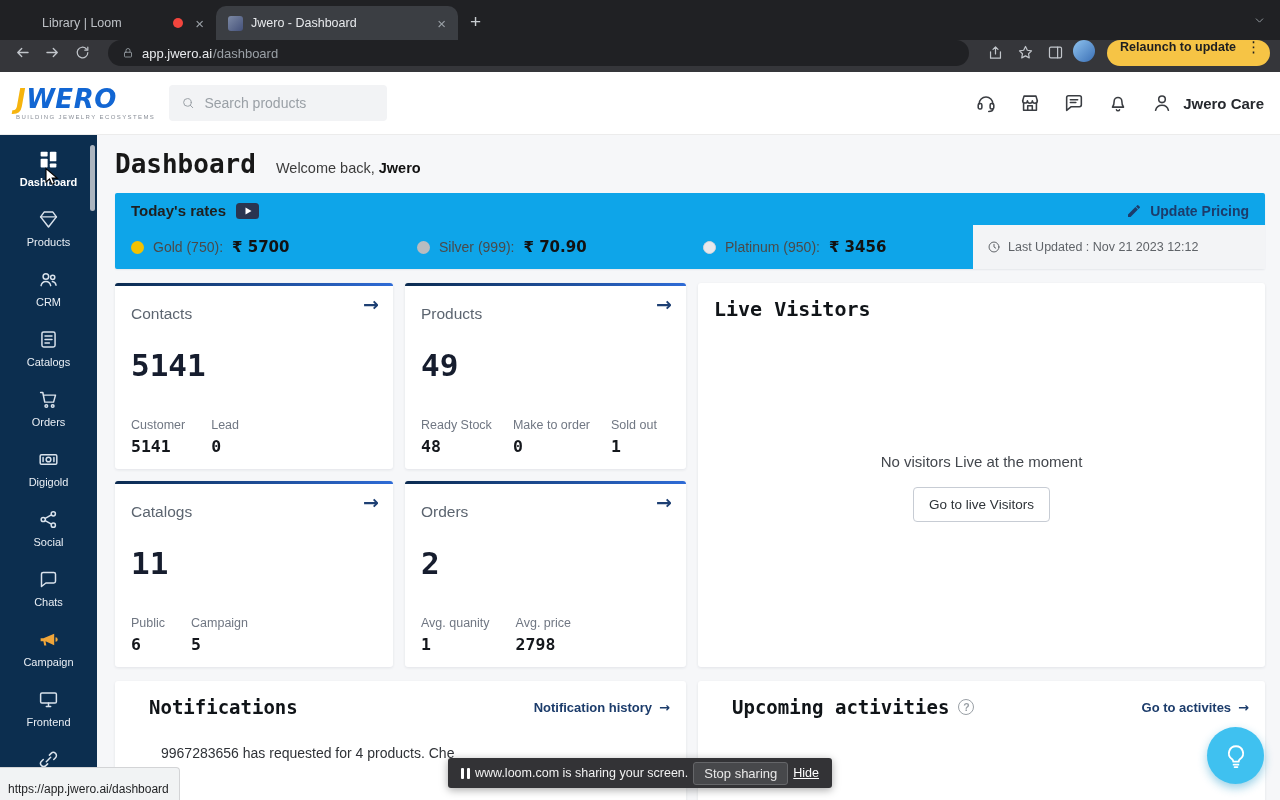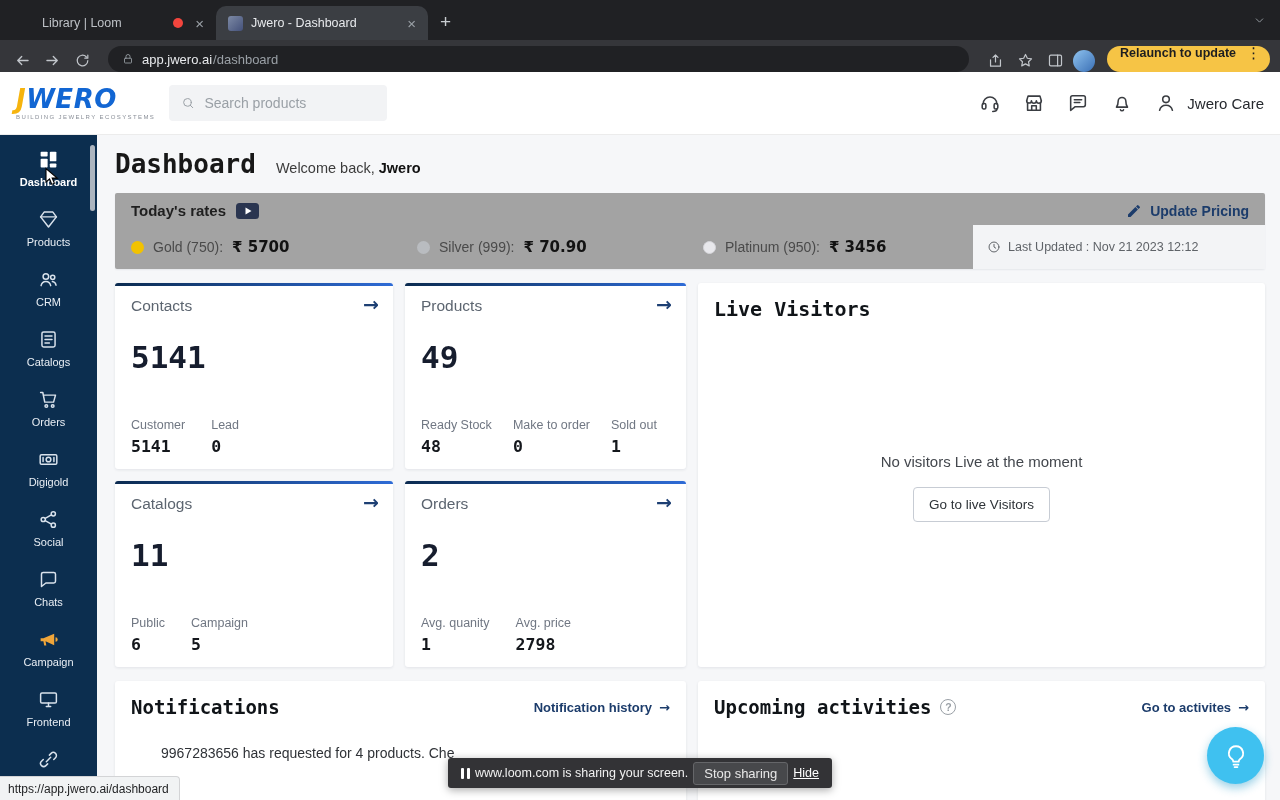--- a/index.html
+++ b/index.html
@@ -4,115 +4,115 @@
 <style>
   * { box-sizing: border-box; margin: 0; padding: 0; }
   html,body { width:1280px; height:800px; overflow:hidden; }
   body { position:relative; font-family:"Liberation Sans", sans-serif; background:#f6f7f9; }
   svg { display:block; }
   .ico { stroke:currentColor; fill:none; stroke-width:1.7; stroke-linecap:round; stroke-linejoin:round; }
 
   
   .tabbar { position:absolute; top:0; left:0; width:1280px; height:40px; background:#202124; display:flex; align-items:flex-end; padding-left:30px; }
   .tab { width:186px; height:34px; display:flex; align-items:center; gap:8px; padding:0 8px 0 12px; font-size:12.5px; color:#bdc1c6; cursor:pointer; }
-  .tab.active { width:212px; background:#3b3e43; border-radius:10px 10px 0 0; color:#e8eaed; }
+  .tab.active { width:242px; background:#3b3e43; border-radius:10px 10px 0 0; color:#e8eaed; }
   .tab .title { white-space:nowrap; overflow:hidden; text-overflow:ellipsis; flex:1; }
   .rec-dot { width:10px; height:10px; border-radius:50%; background:#f2453d; flex:none; }
   .tab-close { color:#9aa0a6; font-size:15px; line-height:1; padding:1px 4px; border-radius:50%; cursor:pointer; flex:none; }
   .favicon { width:15px; height:15px; border-radius:3px; background:linear-gradient(135deg,#7d8aa5,#44517a); flex:none; }
   .newtab { color:#c8ccd0; font-size:19px; margin:0 0 7px 12px; cursor:pointer; }
   .tab-chevron { position:absolute; right:14px; top:14px; color:#9aa0a6; cursor:pointer; }
 
-  .toolbar { position:absolute; top:40px; left:0; width:1280px; height:32px; background:#35363a; display:flex; align-items:flex-end; padding:0 10px; gap:6px; }
+  .toolbar { position:absolute; top:40px; left:0; width:1280px; height:32px; background:#35363a; display:flex; align-items:flex-start; padding:0 10px; gap:6px; }
   .navbtn { width:24px; height:24px; display:flex; align-items:center; justify-content:center; color:#c2c6cb; cursor:pointer; flex:none; }
   .omnibox { flex:1; height:26px; background:#202124; border-radius:13px; display:flex; align-items:center; gap:8px; padding:0 14px; margin:0 8px; font-size:13px; cursor:text; }
   .omnibox .host { color:#e8eaed; }
   .omnibox .path { color:#9aa0a6; }
   .avatar { width:22px; height:22px; border-radius:50%; background:linear-gradient(135deg,#8fc3ef,#3a6fb5); flex:none; cursor:pointer; }
   .relaunch { height:26px; border-radius:13px; background:#f6c445; color:#1d1e20; font-weight:700; font-size:12.5px; display:flex; align-items:center; gap:6px; padding:0 5px 13px 13px; white-space:nowrap; cursor:pointer; margin-left:6px; }
   .relaunch .menu-dots { font-size:15px; font-weight:400; padding:0 4px; }
 
   
   .appbar { position:absolute; top:72px; left:0; width:1280px; height:63px; background:#fff; border-bottom:1px solid #ececec; display:flex; align-items:center; padding:0 16px; z-index:5; }
   .logo { display:flex; flex-direction:column; margin-right:14px; line-height:1; cursor:pointer; }
   .logo-text { font-family:"DejaVu Sans", sans-serif; font-style:italic; font-weight:800; font-size:26px; letter-spacing:.5px; color:#1266d3; }
   .logo-text .j { color:#f6b40e; }
   .logo-tag { font-size:6px; letter-spacing:1.4px; color:#8a8f98; margin-top:2px; text-transform:uppercase; }
   .search { width:218px; height:36px; background:#f2f3f5; border-radius:4px; display:flex; align-items:center; gap:9px; padding:0 12px; color:#9aa0a6; }
   .search input { border:none; outline:none; background:transparent; font-size:14px; width:100%; font-family:"Liberation Sans", sans-serif; color:#333; }
   .search input::placeholder { color:#9aa0a6; }
   .appbar-right { margin-left:auto; display:flex; align-items:center; gap:22px; color:#2f3237; }
   .appbar-right .hicon { width:22px; height:22px; cursor:pointer; color:#3a3d42; }
   .account { display:flex; align-items:center; gap:10px; cursor:pointer; }
-  .account-name { font-size:15px; font-weight:400; color:#26292e;text-align:center; }
+  .account-name { font-size:15px; font-weight:700; color:#26292e;text-align:center; }
 
   
   .sidebar { position:absolute; top:135px; left:0; width:97px; height:665px; background:#0c2e4f; padding-top:4px; z-index:4; overflow:hidden; }
   .snav { display:flex; flex-direction:column; align-items:center; gap:6px; padding:10px 0 11px; color:#d9e2ec; cursor:pointer; }
   .snav svg { width:21px; height:21px; }
   .snav .lbl { font-size:11px; color:#e9eef4; }
   .snav.active { color:#ffffff; }
   .snav.active .lbl { color:#ffffff; font-weight:700; }
   .mini-scroll { position:absolute; left:90px; top:145px; width:5px; height:66px; background:#c9cdd2; border-radius:3px; z-index:30; opacity:.85; }
 
   
   .main { position:absolute; top:135px; left:97px; width:1183px; height:665px; background:#f6f7f9; padding:10px 15px 0 18px; overflow:hidden; }
   .pagehead { display:flex; align-items:baseline; gap:20px; margin-top:4px; }
   .pagehead h1 { font-family:"DejaVu Sans Mono", monospace; font-size:26px; font-weight:700; color:#181818; }
   .welcome { font-size:14.5px; color:#3c3c3c; }
   .welcome b { color:#111; }
 
-  .rates { margin-top:14px; background:#a3a3a3; box-shadow:0 1px 2px rgba(20,30,60,.07); border-radius:2px; }
+  .rates { margin-top:14px; background:#0ea5e9; box-shadow:0 1px 2px rgba(20,30,60,.07); border-radius:2px; }
   .rates-top { display:flex; align-items:center; padding:9px 16px 6px; }
   .rates-title { font-size:15px; font-weight:700; color:#1f1f1f; }
   .yt { margin-left:10px; cursor:pointer; }
   .update { margin-left:auto; display:flex; align-items:center; gap:8px; color:#1c3c6b; font-weight:700; font-size:14px; cursor:pointer; }
   .update svg { width:16px; height:16px; fill:#1c3c6b; }
   .rates-row { display:flex; align-items:stretch; height:44px; }
   .rate { flex:1; display:flex; align-items:center; gap:9px; padding-left:16px; font-size:14px; color:#4a4a4a; }
   .dot { width:13px; height:13px; border-radius:50%; flex:none; }
   .rate .val { font-weight:700; color:#121212; font-size:15px; font-family:"DejaVu Sans", sans-serif; }
   .lastupd { width:292px; background:#f3f4f6; display:flex; align-items:center; gap:7px; padding:0 14px; font-size:12.5px; color:#5f6368; }
   .lastupd svg { width:14px; height:14px; color:#5f6368; flex:none; }
 
   .grid { margin-top:14px; display:grid; grid-template-columns:278px 281px 1fr; grid-template-rows:186px 186px; gap:12px; }
-  .card { position:relative; background:#fff; box-shadow:0 1px 3px rgba(20,30,60,.09); border-radius:3px; padding:14px 16px; overflow:hidden; }
+  .card { position:relative; background:#fff; box-shadow:0 1px 3px rgba(20,30,60,.09); border-radius:3px; padding:22px 16px; overflow:hidden; }
   .card::before { content:''; position:absolute; top:0; left:0; right:0; height:3px; background:linear-gradient(90deg,#0b2b50,#2e6bd6); }
   .card-title { font-size:15.5px; color:#5c6570; }
   .card-arrow { position:absolute; top:10px; right:14px; font-family:"DejaVu Sans", sans-serif; font-size:19px; font-weight:700; color:#1d3f73; cursor:pointer; }
   .card-value { margin-top:24px; font-family:"DejaVu Sans Mono", monospace; font-size:31px; font-weight:700; color:#161d2e; }
   .card-stats { position:absolute; left:16px; right:10px; bottom:13px; display:flex; gap:26px; }
   .card-stats.tight { gap:21px; }
   .stat-label { font-size:12.5px; color:#707783; white-space:nowrap; }
   .stat-value { margin-top:5px; font-size:16.5px; font-weight:700; color:#14171c; font-family:"DejaVu Sans Mono", monospace; }
 
   .live { grid-column:3; grid-row:1 / span 2; background:#fff; box-shadow:0 1px 3px rgba(20,30,60,.09); border-radius:3px; padding:14px 16px; display:flex; flex-direction:column; }
   .live-title { font-family:"DejaVu Sans Mono", monospace; font-size:20px; font-weight:700; color:#101418; }
   .live-body { flex:1; display:flex; flex-direction:column; align-items:center; justify-content:center; gap:17px; }
   .live-msg { font-size:15px; color:#43474d; }
   .live-btn { border:1px solid #c7ccd4; border-radius:4px; background:#fff; padding:9px 15px; font-size:13.5px; color:#2e3338; cursor:pointer; font-family:"Liberation Sans", sans-serif; }
 
   .bottom { margin-top:14px; display:grid; grid-template-columns:571px 1fr; gap:12px; }
   .panel { background:#fff; box-shadow:0 1px 3px rgba(20,30,60,.09); border-radius:3px; padding:15px 16px; height:172px; }
   .panel-head { display:flex; align-items:center; }
-  .panel-title { font-family:"DejaVu Sans Mono", monospace; font-size:19px; font-weight:700; color:#101418; }
+  .panel-title { font-family:"DejaVu Sans Mono", monospace; font-size:19px; font-weight:700; color:#101418;margin-left:18px; }
   .panel-link { margin-left:auto; color:#1c3c6b; font-weight:700; font-size:13px; display:flex; gap:7px; align-items:flex-start; cursor:pointer; }
   .arr { font-family:"DejaVu Sans", sans-serif; font-weight:700; }
   .notif-item { margin-top:27px; padding-left:30px; font-size:14px; color:#2f3237; white-space:nowrap; overflow:hidden; }
   .qicon { margin-left:9px; width:16px; height:16px; border:1.5px solid #9aa0a6; border-radius:50%; color:#9aa0a6; font-size:10.5px; font-weight:700; display:inline-flex; align-items:center; justify-content:center; }
 
   
   .loombar { position:absolute; left:50%; transform:translateX(-50%); bottom:12px; height:30px; background:#333336; border-radius:3px; display:flex; align-items:center; gap:5px; padding:0 13px; box-shadow:0 2px 8px rgba(0,0,0,.35); z-index:50; }
   .pause { display:flex; gap:3px; }
   .pause i { width:3px; height:11px; background:#fff; border-radius:1px; }
   .loom-msg { color:#f1f1f1; font-size:12.5px; white-space:nowrap; }
   .stopbtn { background:#47484b; border:1px solid #656669; color:#e8e8e8; border-radius:3px; font-size:13px; padding:3px 10px; cursor:pointer; white-space:nowrap; font-family:"Liberation Sans", sans-serif; }
   .hidelink { color:#fff; text-decoration:underline; font-size:12.5px; cursor:pointer; }
 
-  .statusbar { position:absolute; left:0; bottom:0; background:#f1f3f4; color:#1e1f21; font-size:12px; padding:5px 10px 4px 8px; border:1px solid #d3d4d6; border-left:none; border-bottom:none; border-top-right-radius:4px; z-index:60; white-space:nowrap; }
+  .statusbar { position:absolute; left:0; bottom:0; background:#f1f3f4; color:#1e1f21; font-size:12px; padding:14px 10px 4px 8px; border:1px solid #d3d4d6; border-left:none; border-bottom:none; border-top-right-radius:4px; z-index:60; white-space:nowrap; }
 
   .fab { position:absolute; right:16px; bottom:16px; width:57px; height:57px; border-radius:50%; background:#3fc1f0; display:flex; align-items:center; justify-content:center; box-shadow:0 4px 10px rgba(30,150,200,.45); z-index:40; cursor:pointer; }
   .fab svg { width:26px; height:26px; color:#fff; }
 
   .cursor { position:absolute; left:44px; top:167px; z-index:100; pointer-events:none; }
 </style>
 </head>
 <body>
 
 <div class="tabbar">

